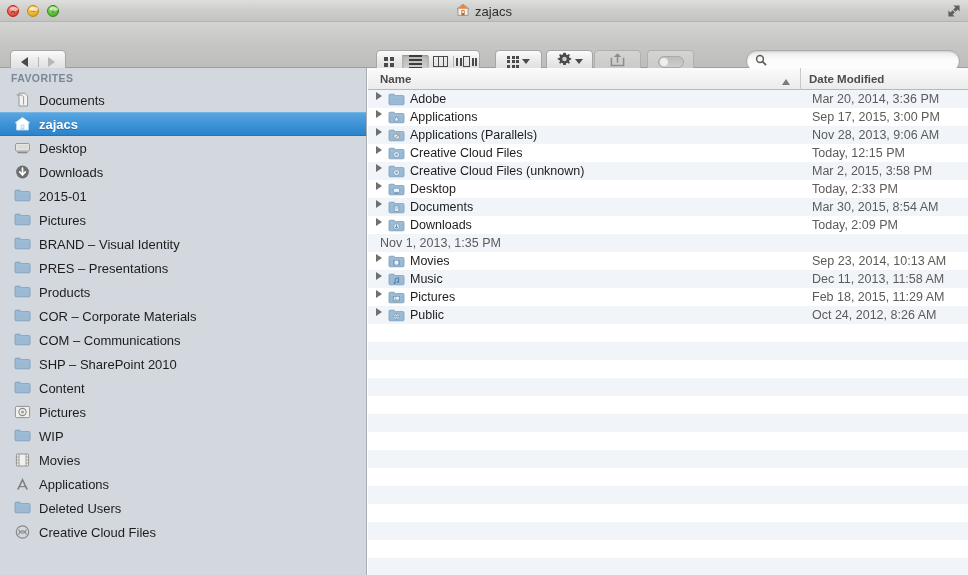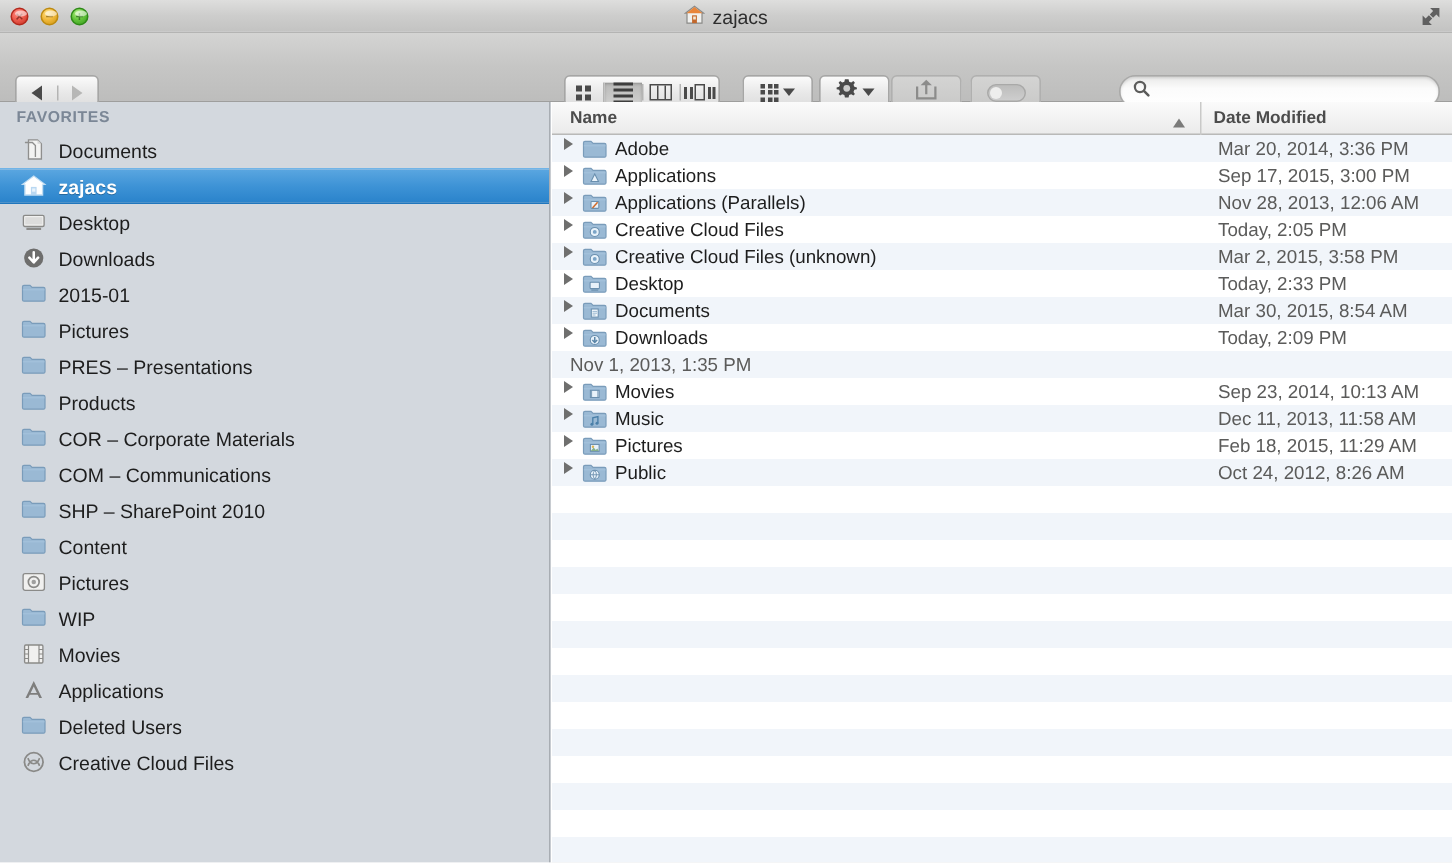--- a/index.html
+++ b/index.html
@@ -146,21 +146,21 @@
     background: linear-gradient(to bottom, #5aa6e0 0%, #3e93d6 50%, #2a83cb 100%);
     color: #fff; font-weight: bold;
     text-shadow: 0 1px 0 rgba(0,0,0,.25);
     border-top: 1px solid #71b4e7; border-bottom: 1px solid #1f76bd;
     height: 24px;
   }
   .sb-ico { width: 17px; height: 16px; flex: none; display: block; }
   .sb-label { white-space: nowrap; overflow: hidden; }
 
   
-  .filelist { position: absolute; left: 368px; top: 68px; right: 0; bottom: 0; background: #e5e5e5; overflow: hidden; }
+  .filelist { position: absolute; left: 368px; top: 68px; right: 0; bottom: 0; background: #0c4a6e; overflow: hidden; }
   .col-header {
     height: 22px; display: flex; align-items: center;
     background: linear-gradient(to bottom, #fbfbfb 0%, #ebebeb 100%);
     border-bottom: 1px solid #b9b9b8;
     font-size: 11.5px; font-weight: bold; color: #4c4c4c;
   }
   .ch-name { width: 432px; padding-left: 12px; position: relative; }
   .sort-arrow {
     position: absolute; right: 10px; top: 6px;
     width: 0; height: 0;
@@ -384,20 +384,27 @@
               <path d="M1 3.2 Q1 2.2 2 2.2 L6 2.2 L7.4 3.6 L15 3.6 Q16 3.6 16 4.6 L16 11.8 Q16 12.8 15 12.8 L2 12.8 Q1 12.8 1 11.8 Z" fill="#9ab9d4" stroke="#7a9cba" stroke-width="0.8"></path>
               <path d="M1.2 4.6 L15.8 4.6 L15.8 5.6 L1.2 5.6 Z" fill="#a9c6de" opacity="0.55"></path>
             </svg></span>
           <span class="sb-label">Pictures</span>
         </div>
         <div class="sb-item">
           <span class="sb-ico"><svg width="17" height="14" viewBox="0 0 17 14">
               <path d="M1 3.2 Q1 2.2 2 2.2 L6 2.2 L7.4 3.6 L15 3.6 Q16 3.6 16 4.6 L16 11.8 Q16 12.8 15 12.8 L2 12.8 Q1 12.8 1 11.8 Z" fill="#9ab9d4" stroke="#7a9cba" stroke-width="0.8"></path>
               <path d="M1.2 4.6 L15.8 4.6 L15.8 5.6 L1.2 5.6 Z" fill="#a9c6de" opacity="0.55"></path>
             </svg></span>
+          <span class="sb-label">BRAND – Visual Identity</span>
+        </div>
+        <div class="sb-item">
+          <span class="sb-ico"><svg width="17" height="14" viewBox="0 0 17 14">
+              <path d="M1 3.2 Q1 2.2 2 2.2 L6 2.2 L7.4 3.6 L15 3.6 Q16 3.6 16 4.6 L16 11.8 Q16 12.8 15 12.8 L2 12.8 Q1 12.8 1 11.8 Z" fill="#9ab9d4" stroke="#7a9cba" stroke-width="0.8"></path>
+              <path d="M1.2 4.6 L15.8 4.6 L15.8 5.6 L1.2 5.6 Z" fill="#a9c6de" opacity="0.55"></path>
+            </svg></span>
           <span class="sb-label">PRES – Presentations</span>
         </div>
         <div class="sb-item">
           <span class="sb-ico"><svg width="17" height="14" viewBox="0 0 17 14">
               <path d="M1 3.2 Q1 2.2 2 2.2 L6 2.2 L7.4 3.6 L15 3.6 Q16 3.6 16 4.6 L16 11.8 Q16 12.8 15 12.8 L2 12.8 Q1 12.8 1 11.8 Z" fill="#9ab9d4" stroke="#7a9cba" stroke-width="0.8"></path>
               <path d="M1.2 4.6 L15.8 4.6 L15.8 5.6 L1.2 5.6 Z" fill="#a9c6de" opacity="0.55"></path>
             </svg></span>
           <span class="sb-label">Products</span>
         </div>
         <div class="sb-item">
@@ -513,34 +520,34 @@
           <div class="r-name">
             <span class="disclosure"></span>
             <span class="r-ico"><svg width="17" height="14" viewBox="0 0 17 14">
                 <path d="M1 3.2 Q1 2.2 2 2.2 L6 2.2 L7.4 3.6 L15 3.6 Q16 3.6 16 4.6 L16 11.8 Q16 12.8 15 12.8 L2 12.8 Q1 12.8 1 11.8 Z" fill="#9ab9d4" stroke="#7a9cba" stroke-width="0.8"></path>
                 <path d="M1.2 4.6 L15.8 4.6 L15.8 5.6 L1.2 5.6 Z" fill="#a9c6de" opacity="0.55"></path>
                 <rect x="6" y="6.3" width="5.2" height="4.6" rx="0.6" fill="#e8f2fa" stroke="#6a8fae" stroke-width="0.7"></rect>
                 <path d="M7 10.6 L10.4 6.8" stroke="#d06a2a" stroke-width="1"></path>
               </svg></span>
             <span>Applications (Parallels)</span>
           </div>
-          <div class="r-date">Nov 28, 2013, 12:06 AM</div>
+          <div class="r-date">Nov 28, 2013, 9:06 AM</div>
         </div>
         <div class="row even">
           <div class="r-name">
             <span class="disclosure"></span>
             <span class="r-ico"><svg width="17" height="14" viewBox="0 0 17 14">
                 <path d="M1 3.2 Q1 2.2 2 2.2 L6 2.2 L7.4 3.6 L15 3.6 Q16 3.6 16 4.6 L16 11.8 Q16 12.8 15 12.8 L2 12.8 Q1 12.8 1 11.8 Z" fill="#9ab9d4" stroke="#7a9cba" stroke-width="0.8"></path>
                 <path d="M1.2 4.6 L15.8 4.6 L15.8 5.6 L1.2 5.6 Z" fill="#a9c6de" opacity="0.55"></path>
                 <circle cx="8.5" cy="8.6" r="3" fill="#e8f2fa" stroke="#6a8fae" stroke-width="0.7"></circle>
                 <circle cx="8.5" cy="8.6" r="1.3" fill="#7ba4c6"></circle>
               </svg></span>
             <span>Creative Cloud Files</span>
           </div>
-          <div class="r-date">Today, 2:05 PM</div>
+          <div class="r-date">Today, 12:15 PM</div>
         </div>
         <div class="row odd">
           <div class="r-name">
             <span class="disclosure"></span>
             <span class="r-ico"><svg width="17" height="14" viewBox="0 0 17 14">
                 <path d="M1 3.2 Q1 2.2 2 2.2 L6 2.2 L7.4 3.6 L15 3.6 Q16 3.6 16 4.6 L16 11.8 Q16 12.8 15 12.8 L2 12.8 Q1 12.8 1 11.8 Z" fill="#9ab9d4" stroke="#7a9cba" stroke-width="0.8"></path>
                 <path d="M1.2 4.6 L15.8 4.6 L15.8 5.6 L1.2 5.6 Z" fill="#a9c6de" opacity="0.55"></path>
                 <circle cx="8.5" cy="8.6" r="3" fill="#e8f2fa" stroke="#6a8fae" stroke-width="0.7"></circle>
                 <circle cx="8.5" cy="8.6" r="1.3" fill="#7ba4c6"></circle>
               </svg></span>

